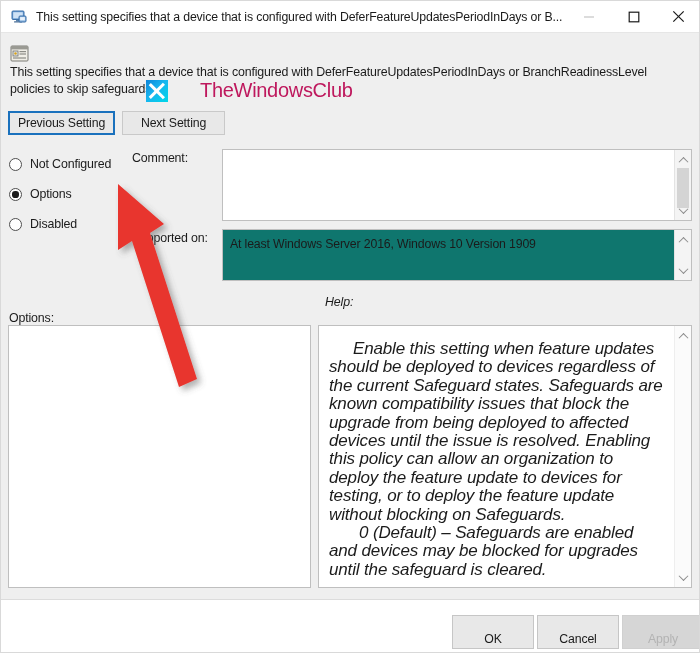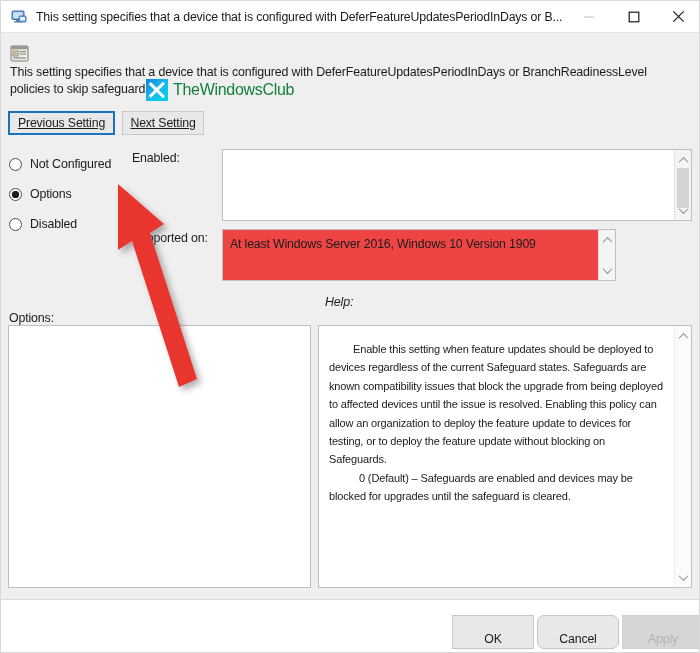--- a/index.html
+++ b/index.html
@@ -92,47 +92,47 @@
     content: "";
     position: absolute;
     left: 50%; top: 1px;
     width: 3.4px; height: 20px;
     background: #ffffff;
     transform-origin: 50% 50%;
   }
   .wm-logo:before { transform: translateX(-50%) rotate(45deg); }
   .wm-logo:after  { transform: translateX(-50%) rotate(-45deg); }
   .wm-text {
-    font-size: 16px;
-    color: #15803d;
+    font-size: 20px;
+    color: #be185d;
     letter-spacing: -0.3px;
     white-space: nowrap;
+    margin-left: 27px;
   }
 
   
   .navbtn {
     position: absolute;
     height: 24px;
     background: #e8e8e8;
     border: 1px solid #c9c9c9;
     font-family: "Liberation Sans", sans-serif;
     font-size: 12.3px;
     color: #1b1b1b;
     letter-spacing: -0.15px;
     padding: 0;
     cursor: default;
     box-sizing: border-box;
-    text-decoration: underline;
   }
   #prev-setting {
     left: 7px; top: 110px; width: 107px;
     border: 2px solid #1a71bd;
     background: #e8e8e8;
   }
-  #next-setting { left: 121px; top: 110px; width: 82px; }
+  #next-setting { left: 121px; top: 110px; width: 103px; }
 
   
   .radio-row {
     position: absolute;
     left: 8px;
     display: flex;
     align-items: flex-end;
     height: 18px;
   }
   .radio-row .rdo {
@@ -179,39 +179,40 @@
 
   
   .textbox {
     position: absolute;
     background: #ffffff;
     border: 1px solid #bfbfbf;
     box-sizing: border-box;
     overflow: hidden;
   }
   #comment-box   { left: 221px; top: 148px; width: 470px; height: 72px; }
-  #supported-box { left: 221px; top: 228px; width: 394px; height: 52px; background:#ef4444; }
+  #supported-box { left: 221px; top: 228px; width: 470px; height: 52px; background:#0f766e; }
   #options-box   { left: 7px;   top: 324px; width: 303px; height: 263px; }
   #help-box      { left: 317px; top: 324px; width: 374px; height: 263px; }
 
   .tb-inner {
     position: absolute;
     left: 0; top: 0; right: 17px; bottom: 0;
     padding: 6px 7px 0 7px;
     font-size: 12.3px;
     line-height: 17px;
     color: #1b1b1b;
     letter-spacing: -0.15px;
     box-sizing: border-box;
   }
   #help-box .tb-inner {
     right: 18px;
     padding: 14px 9px 14px 10px;
     line-height: 18.4px;
-    font-size: 11px;
+    font-size: 17px;
+    font-style: italic;
   }
   .help-para { margin: 0; text-indent: 24px; }
   .help-para.ind { text-indent: 30px; }
 
   
   .sbar {
     position: absolute;
     right: 0; top: 0; bottom: 0;
     width: 17px;
     background: #f4f4f4;
@@ -261,21 +262,21 @@
     border: 1px solid #c6c6c6;
     font-family: "Liberation Sans", sans-serif;
     font-size: 12.3px;
     color: #1b1b1b;
     letter-spacing: -0.15px;
     cursor: default;
     box-sizing: border-box;
     padding: 16px;
   }
   #ok-button     { left: 451px; }
-  #cancel-button { left: 536px; border-radius: 7px; }
+  #cancel-button { left: 536px; }
   #apply-button  { left: 621px; background: #d6d6d6; border-color:#d0d0d0; color: #b3b3b3; }
 
   
   .annot {
     position: absolute;
     left: 0; top: 0;
     width: 700px; height: 653px;
     pointer-events: none;
   }
 </style>
@@ -344,21 +345,21 @@
   </div>
   <div class="radio-row checked" id="radio-enabled">
     <span class="rdo"></span>
     <span class="lbl">Options</span>
   </div>
   <div class="radio-row" id="radio-disabled">
     <span class="rdo"></span>
     <span class="lbl">Disabled</span>
   </div>
 
-  <div class="field-label" id="comment-label">Enabled:</div>
+  <div class="field-label" id="comment-label">Comment:</div>
   <div class="textbox" id="comment-box">
     <div class="tb-inner"></div>
     <div class="sbar">
       <div class="sb-arrow up">
           <i></i>
         </div>
       <div class="sb-thumb" style="top:18px;height:40px;"></div>
       <div class="sb-arrow dn">
           <i></i>
         </div>

